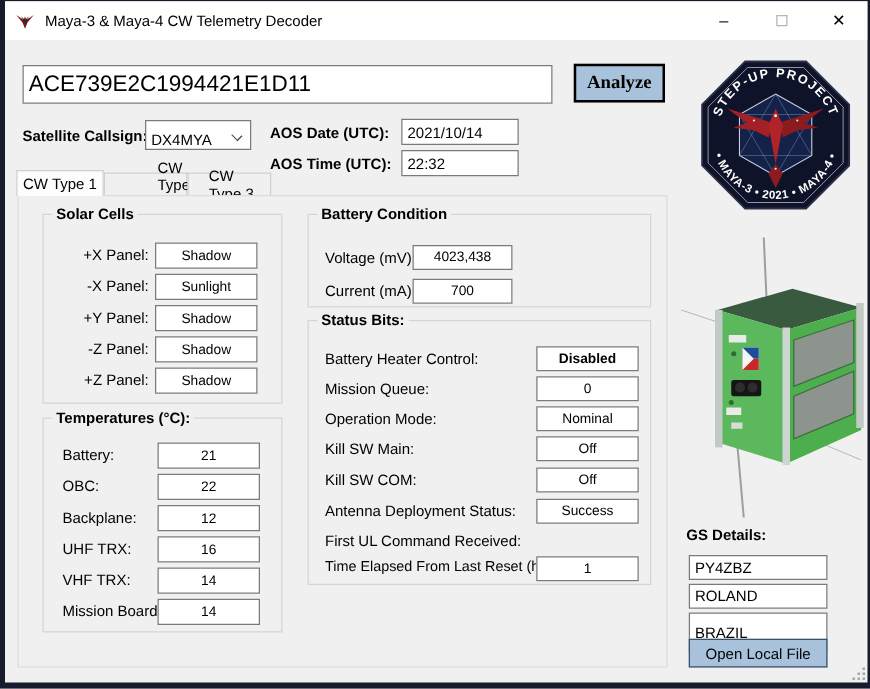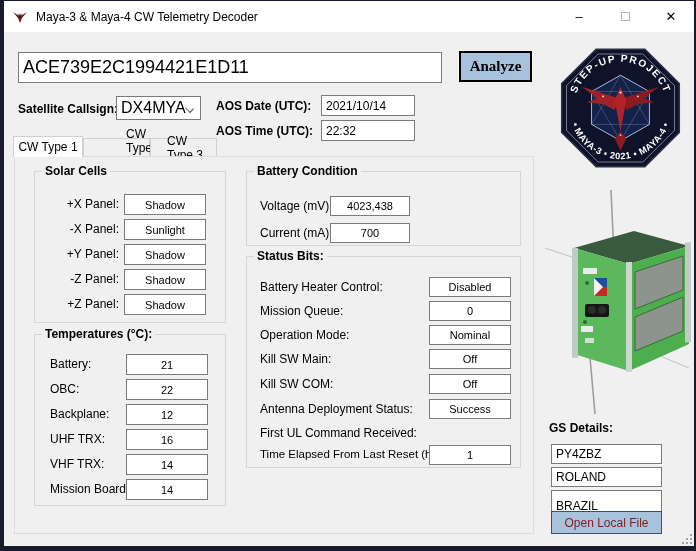--- a/index.html
+++ b/index.html
@@ -20,33 +20,33 @@
   
   .tbox { position:absolute; background:#fff; border:1px solid #7a7a7a; font-size:12px; color:#000; padding-left:4px; display:flex; align-items:center; }
   .vbox { position:absolute; background:#fff; border:1px solid #7a7a7a; font-size:11px; color:#000; display:flex; align-items:center; justify-content:center; }
   .blabel { position:absolute; font-size:12px; font-weight:bold; color:#000; white-space:nowrap; }
   .rlabel { position:absolute; font-size:12px; color:#000; white-space:nowrap; }
   
   #raw-input { left:14px; top:51px; width:424px; height:31px; font-size:18px; }
   #analyze-btn { position:absolute; left:455px; top:50px; width:73px; height:31px; background:#a9c2dc; border:2px solid #000;
     font-family:"Liberation Serif", serif; font-weight:bold; font-size:15px; color:#000; display:flex; align-items:center; justify-content:center; cursor:pointer; }
   #callsign-select { position:absolute; left:112px; top:95px; width:85px; height:24px; background:#fff; border:1px solid #7a7a7a;
-    font-size:16px; display:flex; align-items:center; padding-left:4px; cursor:pointer; }
+    font-size:12px; display:flex; align-items:flex-end; padding-left:4px; cursor:pointer; }
   .chevron { position:absolute; right:7px; top:8px; width:7px; height:7px; border-right:1px solid #444; border-bottom:1px solid #444; transform:rotate(45deg) scale(1,.8); }
   
   .tab { position:absolute; border:1px solid #d0d0d0; border-bottom:none; background:#f0f0f0; font-size:12px; display:flex; align-items:center; justify-content:center; cursor:pointer; }
   .tab.active { background:#fdfdfd; z-index:3; }
   #tabpage { position:absolute; left:10px; top:155px; width:520px; height:378px; border:1px solid #dcdcdc; background:#f0f0f0; z-index:1; }
   
   .group { position:absolute; border:1px solid #d5d5d5; }
   .gtitle { position:absolute; top:-8px; left:7px; background:#f0f0f0; padding:0 3px; font-size:12px; font-weight:bold; white-space:nowrap; }
   
   .blue-btn { position:absolute; background:#a9c2dc; border:1px solid #3c4f6d; display:flex; align-items:center; justify-content:center; cursor:pointer; }
   #save-btn { left:427px; top:479px; width:76px; height:27px; font-size:15px; font-weight:bold; color:#203050; border-width:2px; }
-  #open-file-btn { left:547px; top:510px; width:111px; height:23px; font-size:12px; color:#7f1d1d; }
+  #open-file-btn { left:547px; top:510px; width:111px; height:23px; font-size:12px; color:#000000; }
   
   #grip { position:absolute; right:2px; bottom:2px; width:12px; height:12px; }
   #grip i { position:absolute; width:2px; height:2px; background:#a6a6a6; }
   svg text { font-family:"Liberation Sans", sans-serif; }
 </style>
 </head>
 <body>
 
 <div id="window">
 
@@ -122,21 +122,21 @@
     <span class="gtitle">Battery Condition</span>
     <div class="rlabel" style="left:13px; top:27px;">Voltage (mV):</div>
     <div class="vbox" style="left:83px; top:24px; width:80px; height:20px;">4023,438</div>
     <div class="rlabel" style="left:13px; top:54px;">Current (mA):</div>
     <div class="vbox" style="left:83px; top:51px; width:80px; height:20px;">700</div>
   </div>
 
   <div class="group" style="left:242px; top:255px; width:275px; height:212px; z-index:2;">
     <span class="gtitle">Status Bits:</span>
     <div class="rlabel" style="left:13px; top:23px;">Battery Heater Control:</div>
-    <div class="vbox" style="left:182px; top:20px; width:82px; height:20px;">Disabled</div>
+    <div class="vbox" style="left:182px; top:20px; width:82px; height:20px;font-weight:bold;">Disabled</div>
     <div class="rlabel" style="left:13px; top:47px;">Mission Queue:</div>
     <div class="vbox" style="left:182px; top:44px; width:82px; height:20px;">0</div>
     <div class="rlabel" style="left:13px; top:71px;">Operation Mode:</div>
     <div class="vbox" style="left:182px; top:68px; width:82px; height:20px;">Nominal</div>
     <div class="rlabel" style="left:13px; top:95px;">Kill SW Main:</div>
     <div class="vbox" style="left:182px; top:92px; width:82px; height:20px;">Off</div>
     <div class="rlabel" style="left:13px; top:120px;">Kill SW COM:</div>
     <div class="vbox" style="left:182px; top:117px; width:82px; height:20px;">Off</div>
     <div class="rlabel" style="left:13px; top:145px;">Antenna Deployment Status:</div>
     <div class="vbox" style="left:182px; top:142px; width:82px; height:20px;">Success</div>

